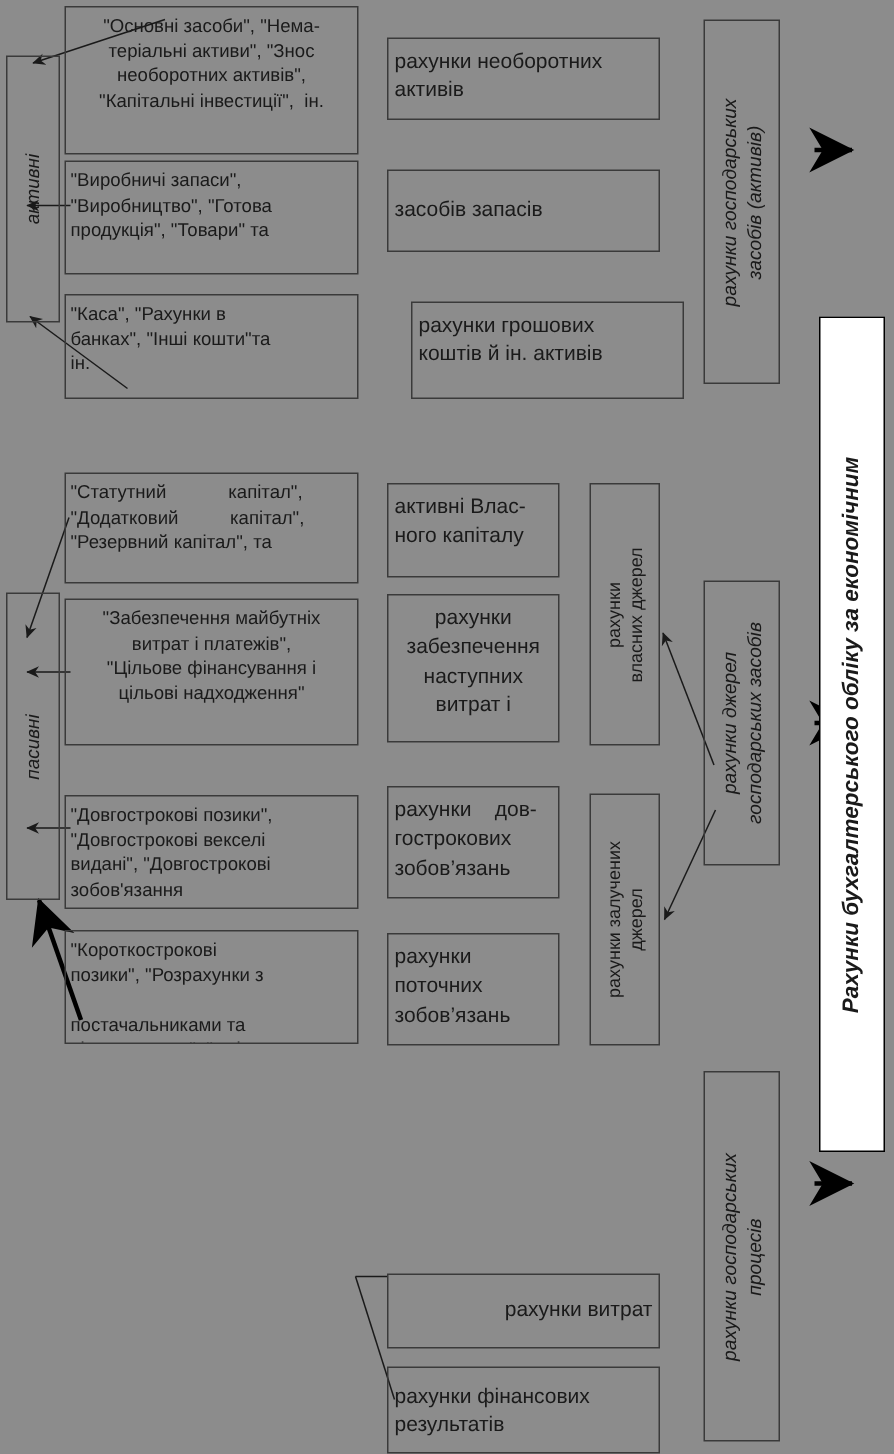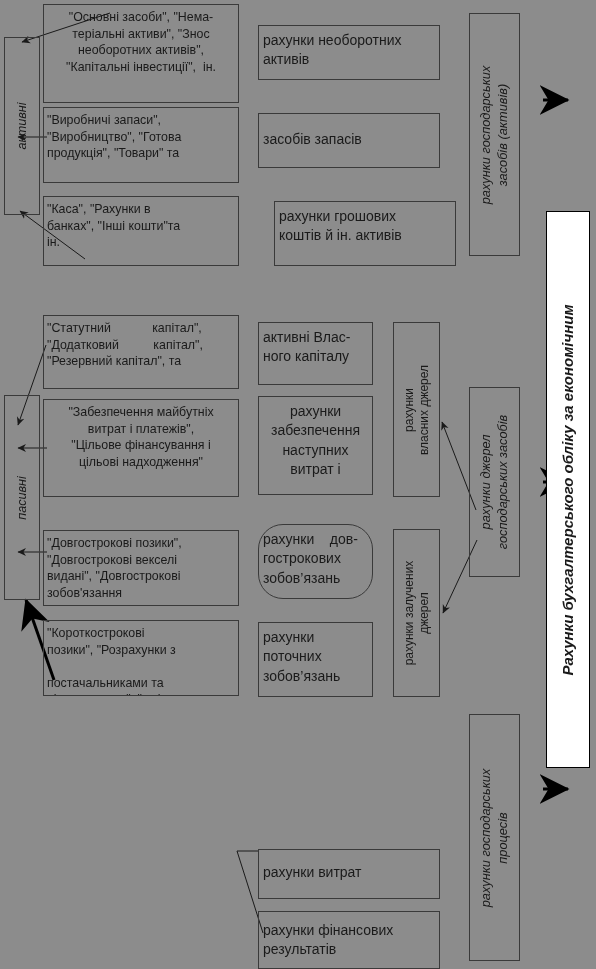--- a/index.html
+++ b/index.html
@@ -214,34 +214,34 @@
 ного капіталу</span>
   </div>
 
   <div class="box group g-center" style="left:258px; top:396px; width:115px; height:99px;">
     <span class="txt">рахунки
 забезпечення
 наступних
 витрат і</span>
   </div>
 
-  <div class="box group g-just" style="left:258px; top:524px; width:115px; height:75px;border-radius:25px;">
+  <div class="box group g-just" style="left:258px; top:524px; width:115px; height:75px;">
     <span class="txt">рахунки    дов-
 гострокових
 зобов’язань</span>
   </div>
 
   <div class="box group g-left" style="left:258px; top:622px; width:115px; height:75px;">
     <span class="txt">рахунки
 поточних
 зобов’язань</span>
   </div>
 
   <div class="box group g-left" style="left:258px; top:849px; width:182px; height:50px;">
-    <span class="txt" style="padding-top:13px;">рахунки витрат</span>
+    <span class="txt" style="padding-top:13px;text-align:right;">рахунки витрат</span>
   </div>
 
   <div class="box group g-left" style="left:258px; top:911px; width:182px; height:58px;">
     <span class="txt" style="padding-top:9px;">рахунки фінансових
 результатів</span>
   </div>
 
   <div class="box vbox wrap2 v-plain" style="left:393px; top:322px; width:47px; height:175px;">
     <span class="vtxt" style="width:170px;">рахунки
 власних джерел</span>

